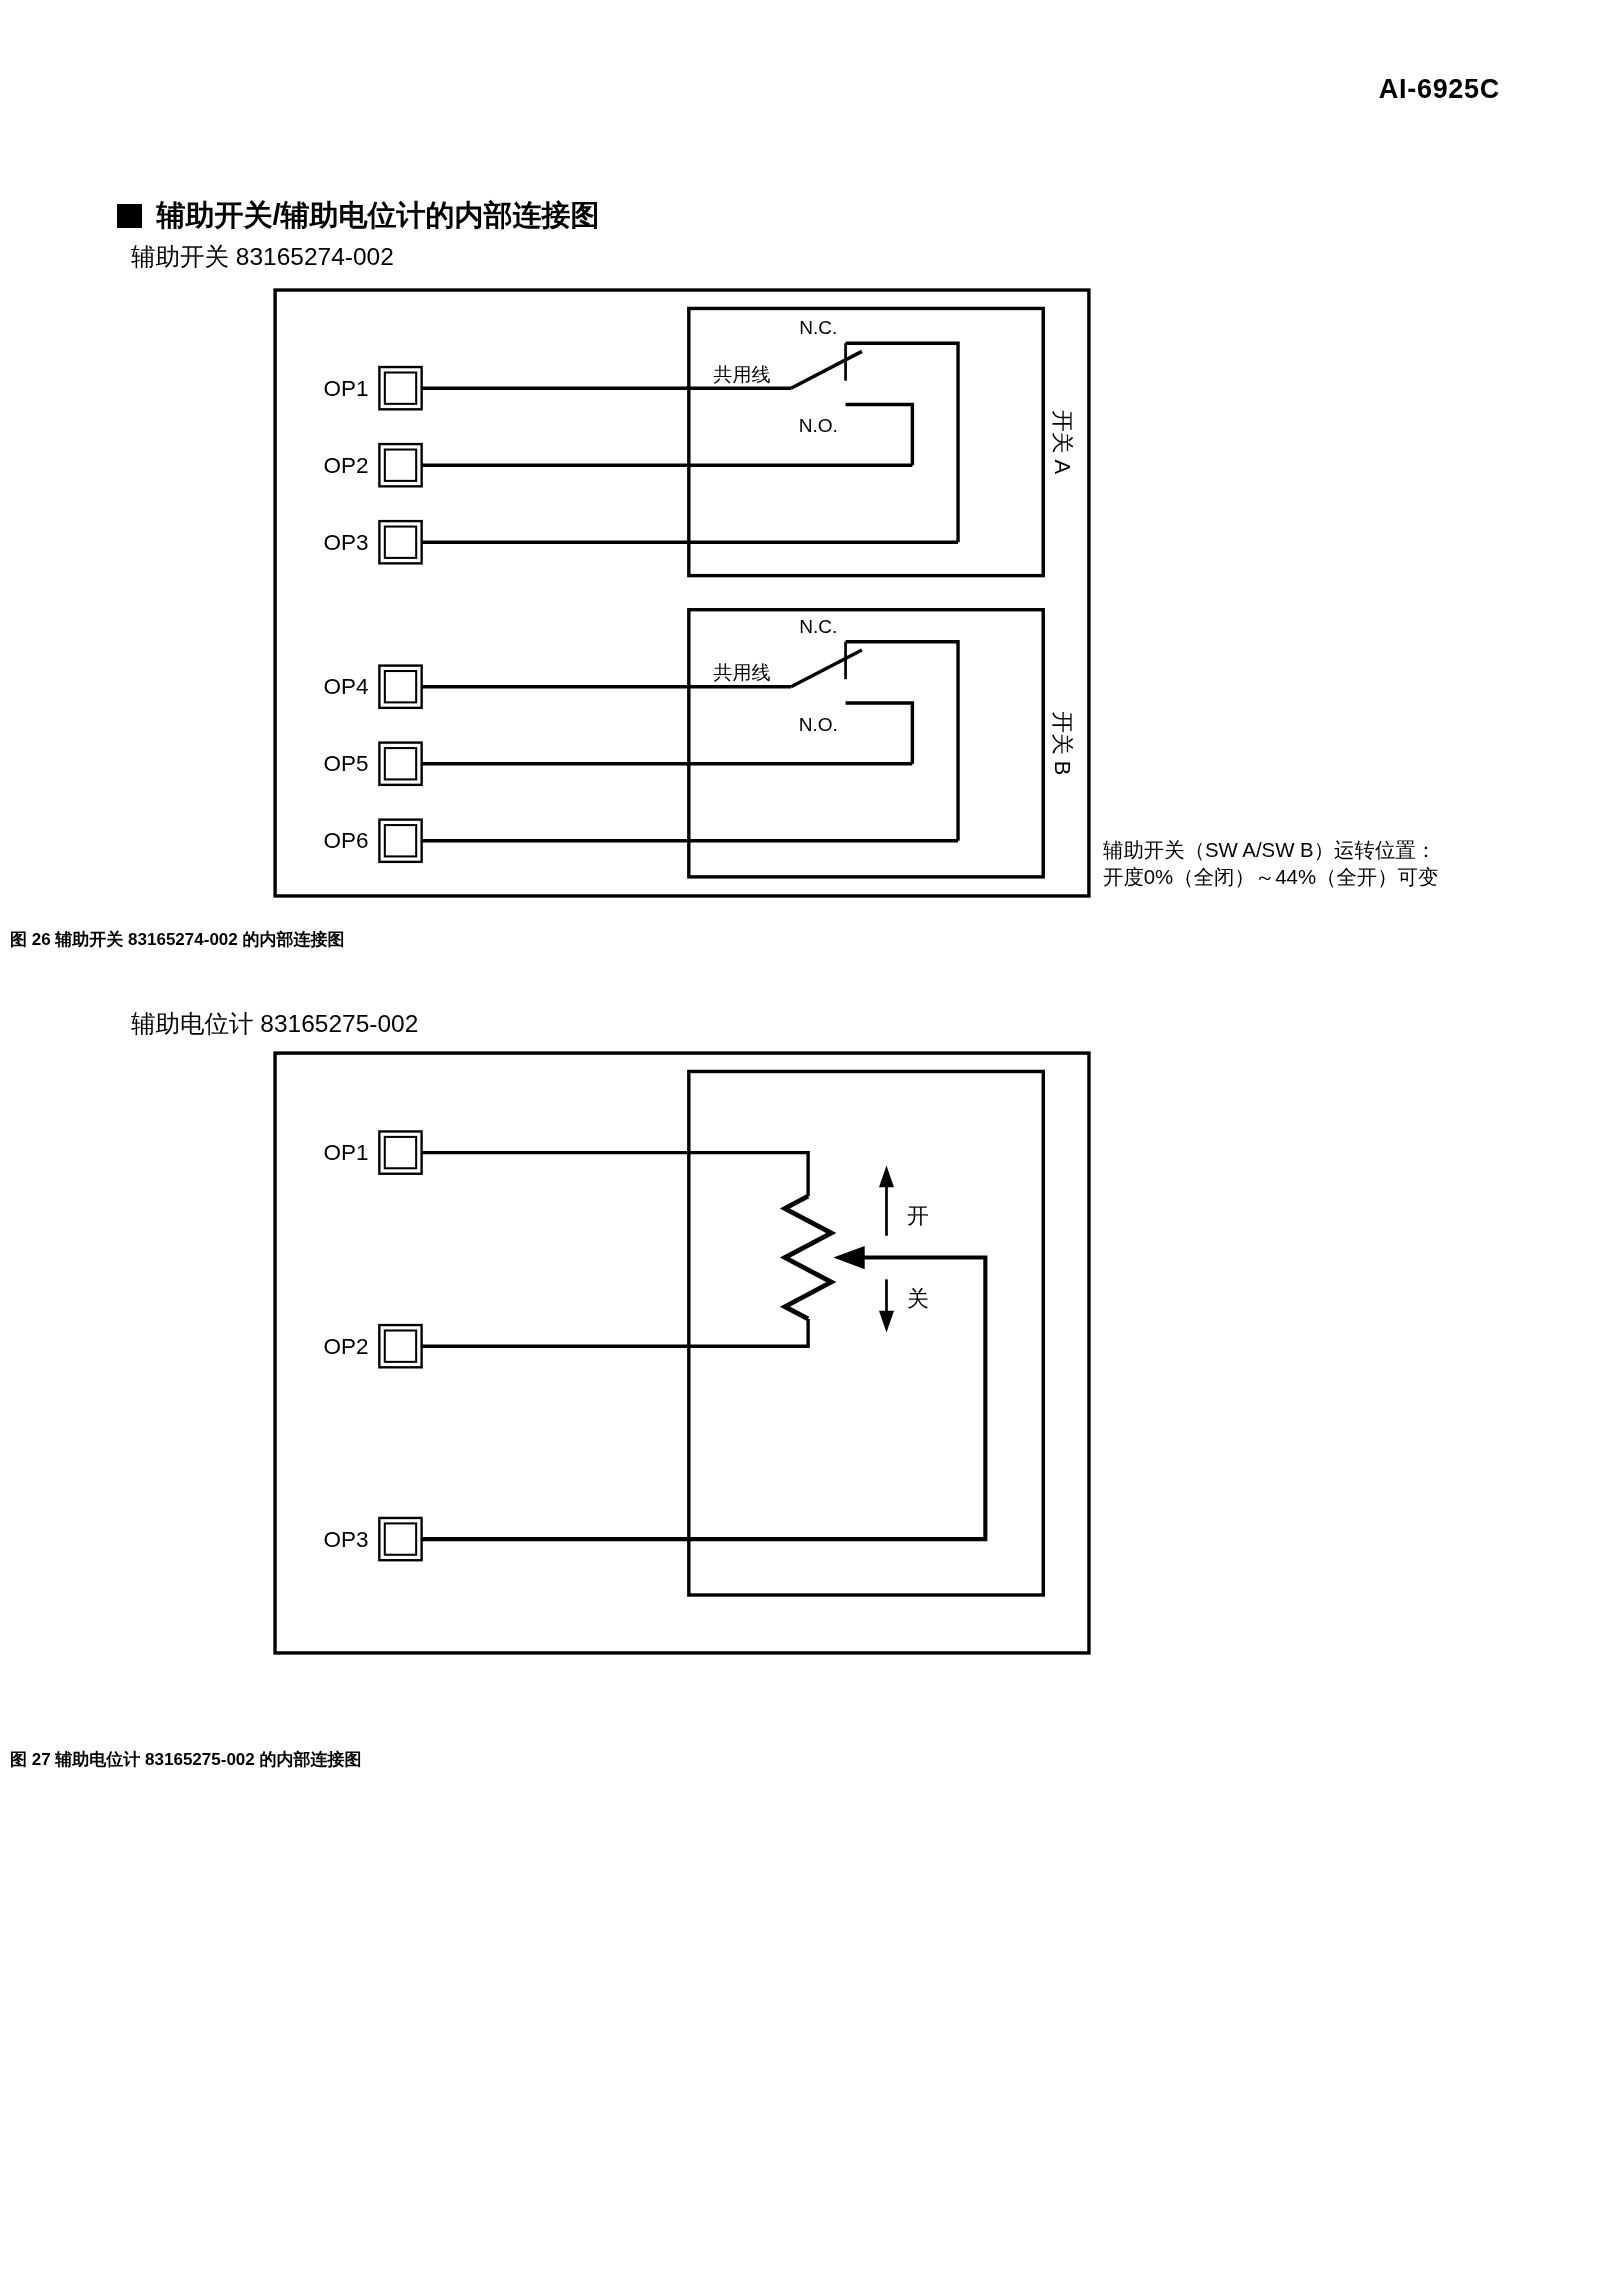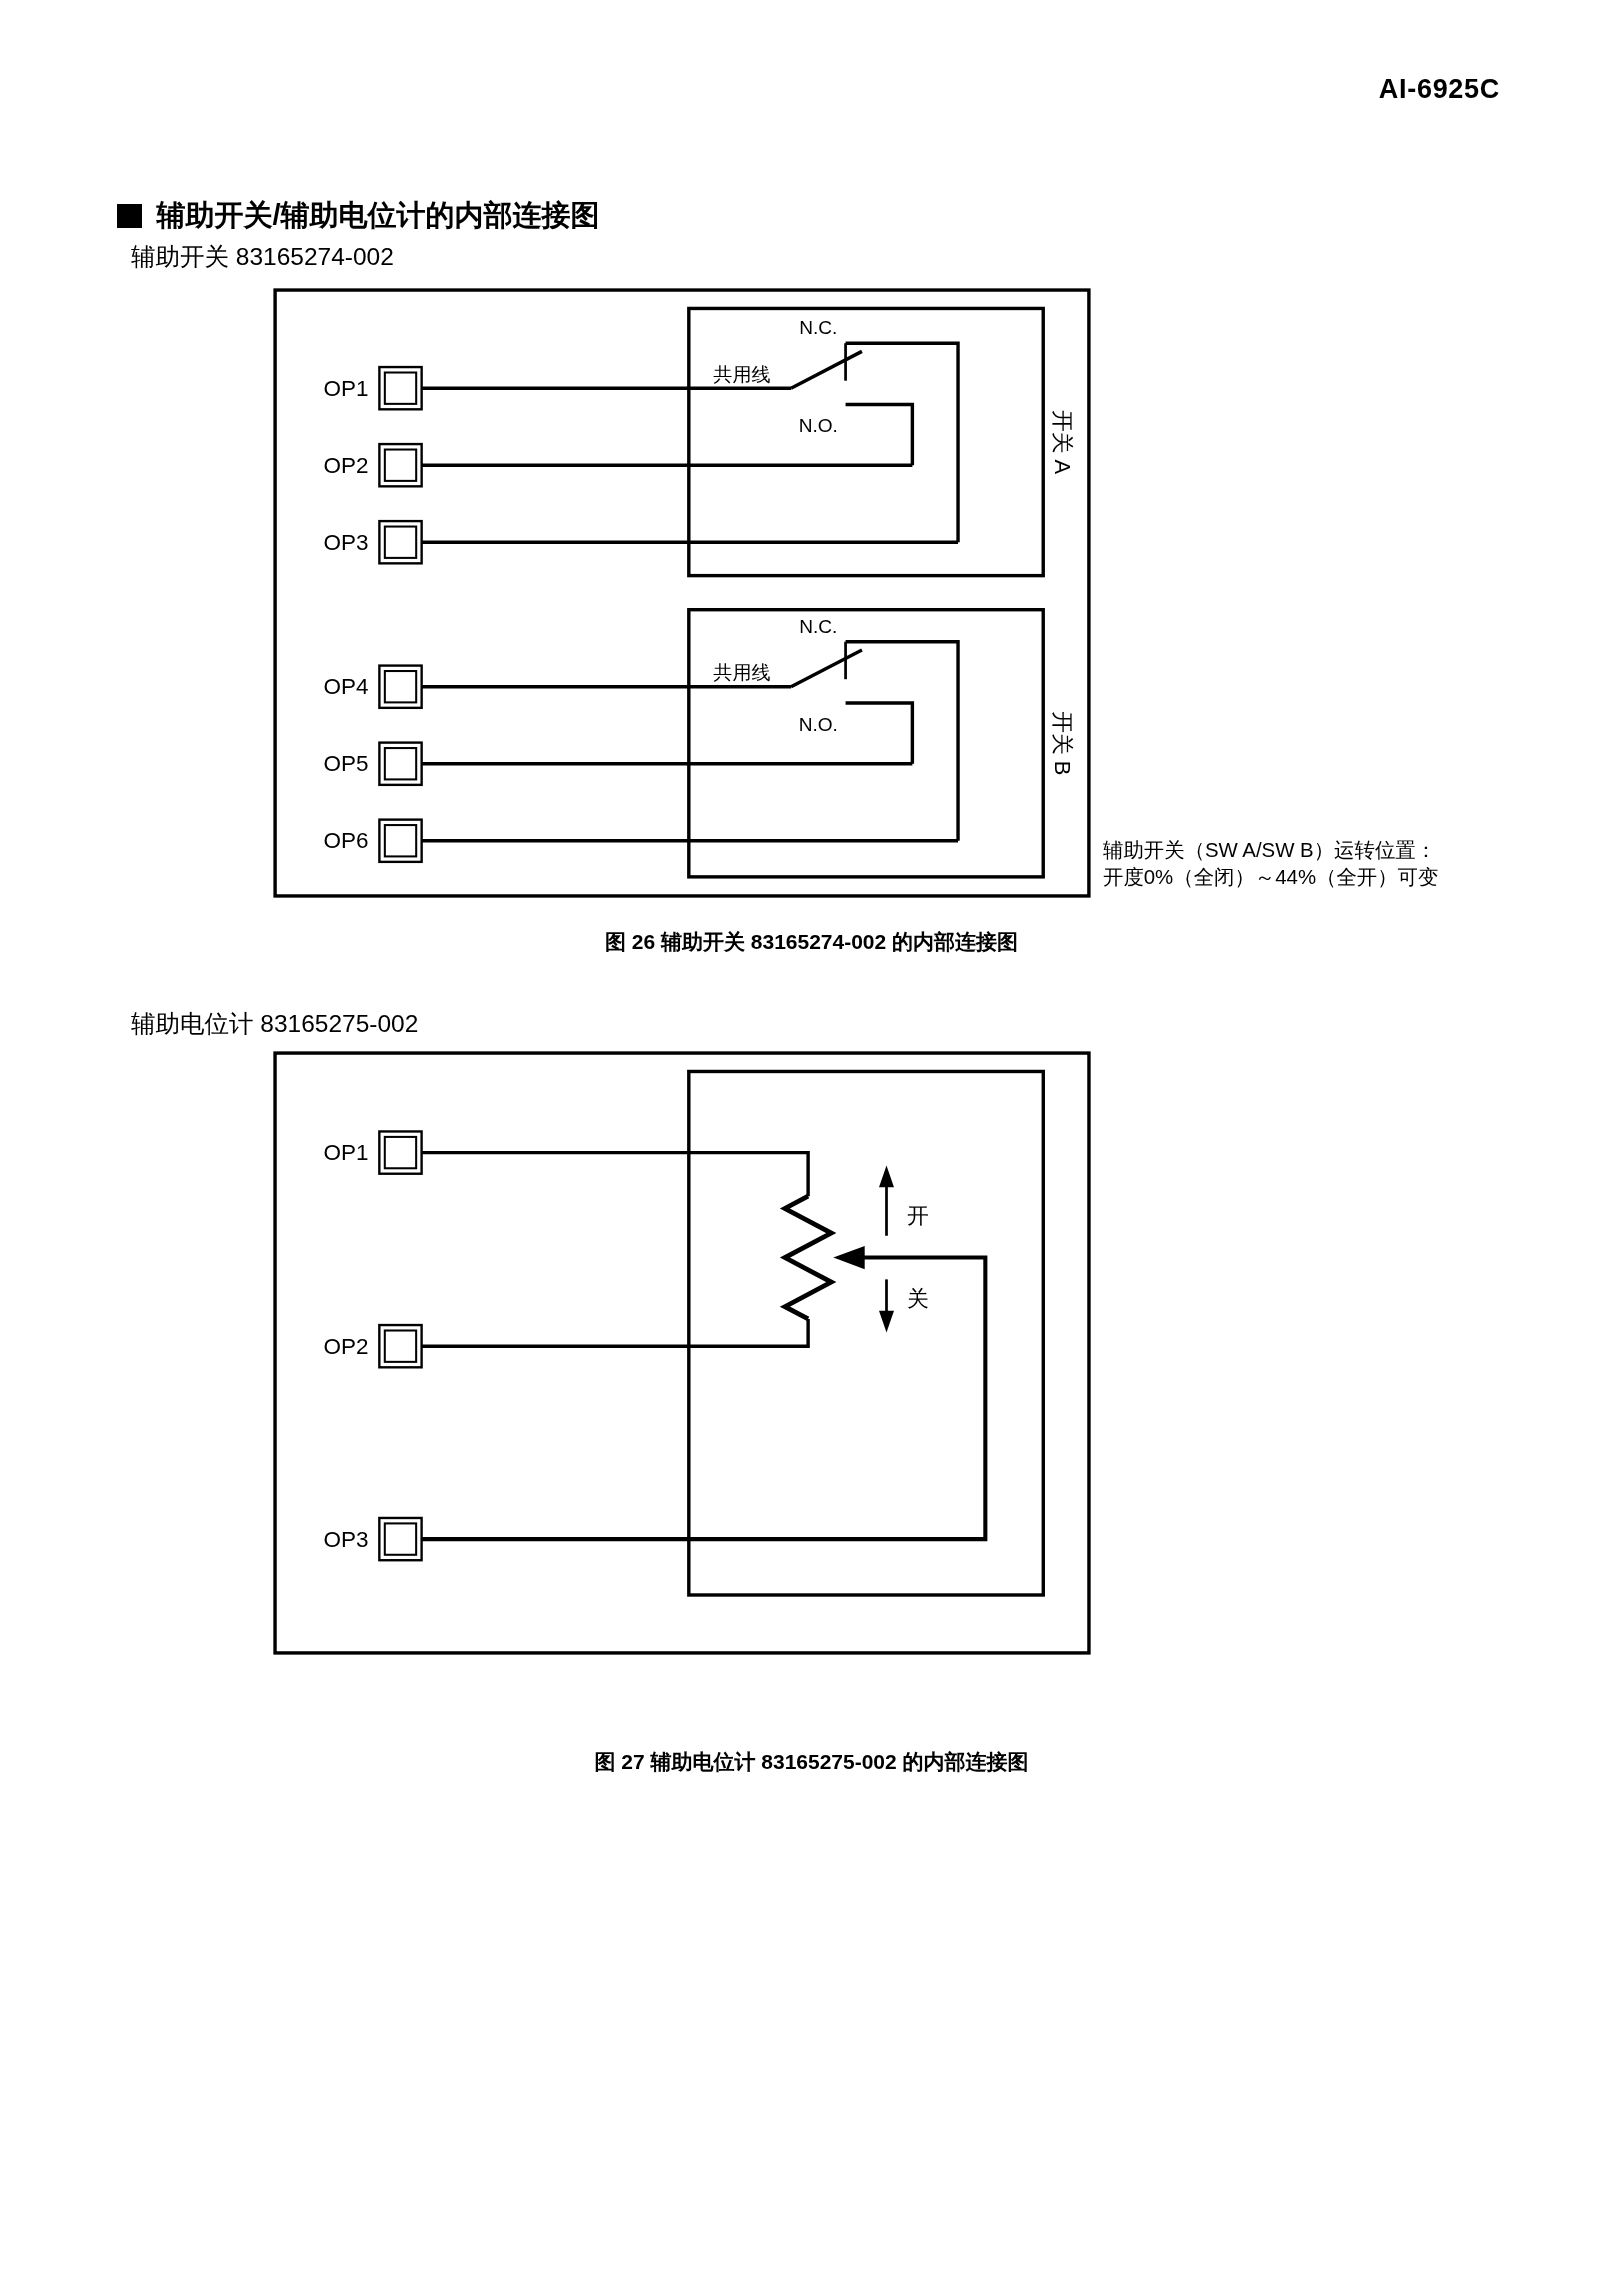--- a/index.html
+++ b/index.html
@@ -25,22 +25,22 @@
   .sub-heading2 { position:absolute; left:131px; top:1007px; font-size:24.5px; }
   .diagram1 { position:absolute; left:273px; top:288px; width:818px; height:610px; }
   .diagram2 { position:absolute; left:273px; top:1051px; width:818px; height:604px; }
   svg text { font-family:"Liberation Sans","DejaVu Sans",sans-serif; fill:#000; }
   .note {
     position:absolute; font-size:20.4px; line-height:27px; white-space:nowrap;
   }
   .note1 { left:1103px; top:837px; }
   .note2 { left:1103px; top:1600px; }
   .caption {
-    position:absolute; left:0; width:100%; text-align:center;
-    font-size:21px; font-weight:bold; white-space:nowrap;
+    position:absolute; left:0; width:100%; 
+    font-size:17px; font-weight:bold; white-space:nowrap;padding-left:10px;
   }
   .caption26 { top:928px; }
   .caption27 { top:1748px; }
   .page-number {
     position:absolute; left:11px; width:100%; top:2200px;
     text-align:center; font-size:29px;
   }
   .watermark {
     position:absolute; left:1125px; top:2048px; width:443px;
     text-align:center; user-select:none;

